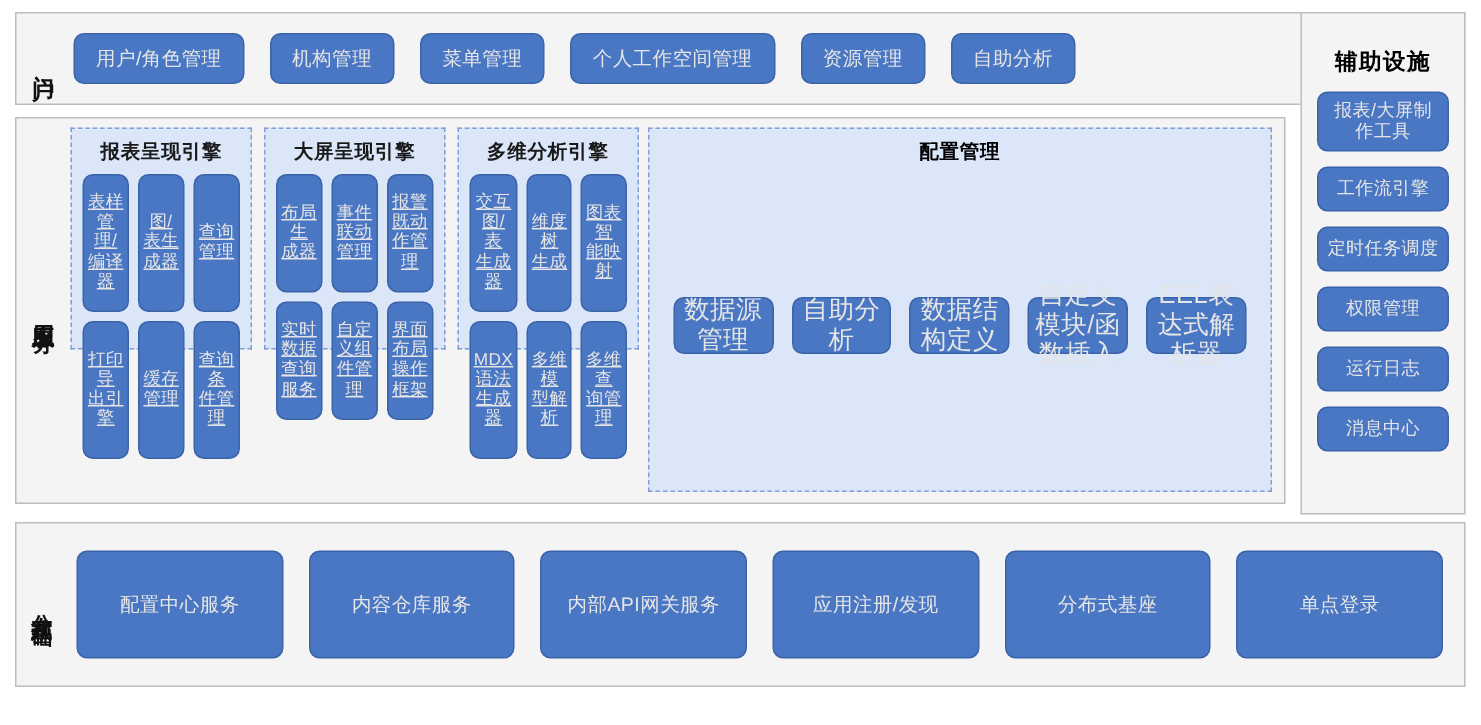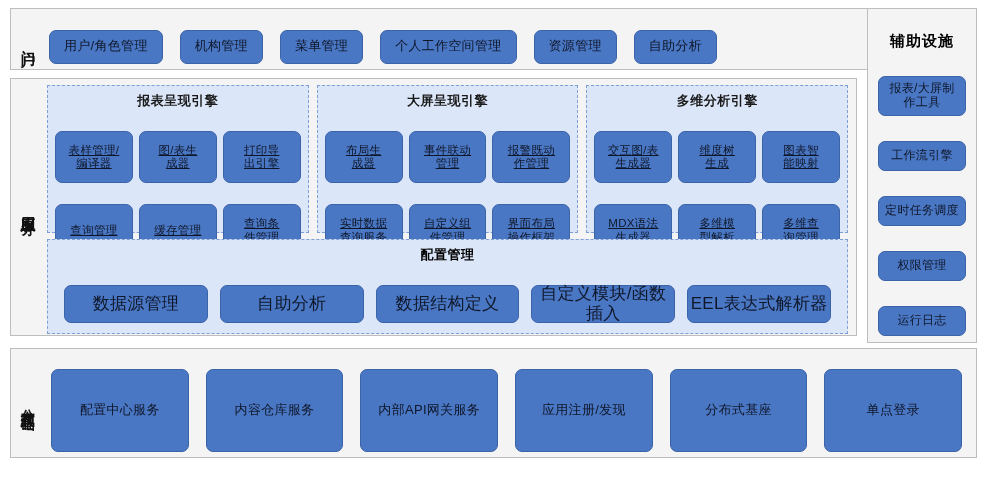--- a/index.html
+++ b/index.html
@@ -31,28 +31,27 @@
     line-height:1.05;
     user-select:none;
   }
   .vlabel.small{font-size:14px;}
 
   
   .btn{
     background:#4a77c4;
     border:1px solid #3a63a8;
     border-radius:7px;
-    color:#0f172a;
+    color:#e5e5e5;
     display:flex;align-items:center;justify-content:center;
     text-align:center;
     box-sizing:border-box;
     line-height:1.15;
     white-space:pre-line;
     letter-spacing:0.3px;
-    margin-top:15px;
   }
 
   
   .toprow{display:flex;gap:8px;height:62px;}
   .portal{flex:1 1 auto;}
   .portal-btns{
     flex:1 1 auto;display:flex;align-items:center;gap:17px;
     padding:0 12px 0 4px;
   }
   .portal-btns .btn{height:34px;font-size:13px;padding:0 14px;min-width:78px;}
@@ -66,21 +65,21 @@
     position:absolute;right:10px;top:8px;bottom:140px;
   }
   .aux-title{font-size:15px;font-weight:bold;margin:4px 0 10px 0;letter-spacing:1px;}
   .aux .btn{width:88px;font-size:12px;margin-bottom:10px;padding:4px 0;min-height:30px;}
   .aux .btn.two-line{min-height:40px;}
 
   
   .mid{
     position:absolute;left:10px;top:78px;width:847px;height:258px;
   }
-  .mid .inner{flex:1 1 auto;display:flex;flex-direction:column;padding:6px 8px 7px 2px;gap:6px;}
+  .mid .inner{flex:1 1 auto;display:flex;flex-direction:row;padding:6px 8px 7px 2px;gap:6px;}
   .engines{display:flex;gap:8px;height:148px;}
   .engine{
     flex:1 1 0;
     background:#dbe6f9;
     border:1px dashed #7f9fd4;
     box-sizing:border-box;
     display:flex;flex-direction:column;
     padding:4px 7px 7px 7px;
   }
   .engine-title{
@@ -104,21 +103,21 @@
   .config-row .btn{flex:1 1 0;height:38px;font-size:17px;}
 
   
   .bottom{
     position:absolute;left:10px;right:10px;top:348px;height:110px;
   }
   .bottom .inner{
     flex:1 1 auto;display:flex;align-items:center;justify-content:space-between;
     gap:17px;padding:10px 14px 10px 6px;
   }
-  .bottom .btn{flex:1 1 0;height:83px;font-size:13px;}
+  .bottom .btn{flex:1 1 0;height:72px;font-size:13px;}
 </style>
 </head>
 <body>
 
 <div class="page">
 
   <div class="toprow">
     <div class="section portal" style="width:847px;">
       <div class="vlabel">门户</div>
       <div class="portal-btns">
@@ -149,23 +148,23 @@
 
       <div class="engines">
 
         <div class="engine">
           <div class="engine-title">报表呈现引擎</div>
           <div class="engine-grid">
             <div class="btn">表样管理/
 编译器</div>
             <div class="btn">图/表生
 成器</div>
+            <div class="btn">查询管理</div>
             <div class="btn">打印导
 出引擎</div>
-            <div class="btn">查询管理</div>
             <div class="btn">缓存管理</div>
             <div class="btn">查询条
 件管理</div>
           </div>
         </div>
 
         <div class="engine">
           <div class="engine-title">大屏呈现引擎</div>
           <div class="engine-grid">
             <div class="btn">布局生

